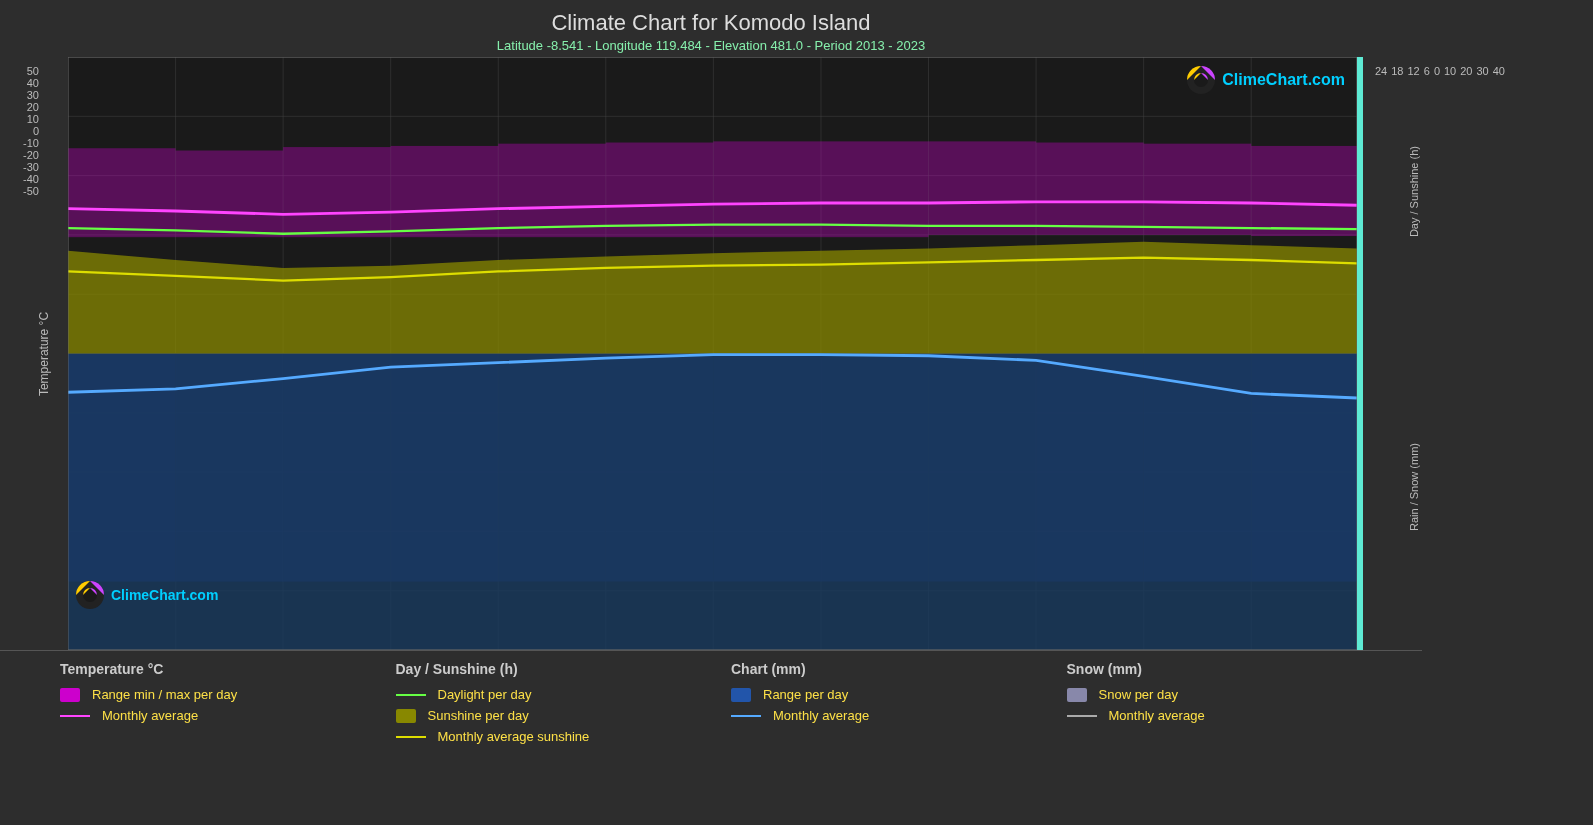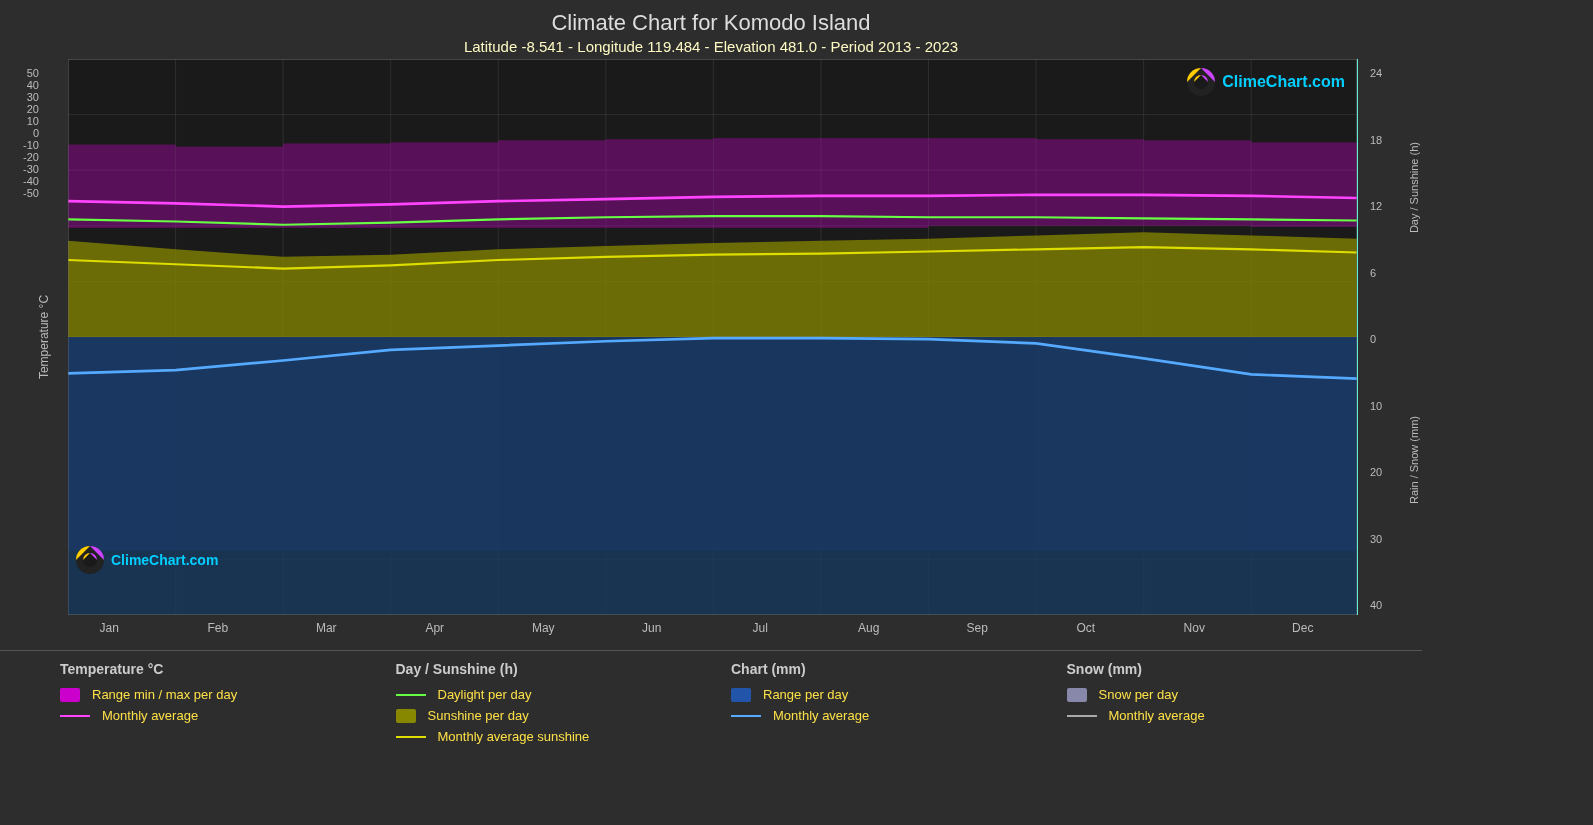--- a/index.html
+++ b/index.html
@@ -22,22 +22,22 @@
     .chart-title-area {
       text-align: center;
       padding: 10px 0 4px;
     }
     .chart-title {
       color: #ddd;
       font-size: 22px;
       font-weight: normal;
     }
     .chart-subtitle {
-      color: #fef9c3;
-      font-size: 15px;
+      color: #86efac;
+      font-size: 13px;
       margin-top: 2px;
     }
     .chart-main {
       display: flex;
       flex: 1;
       position: relative;
     }
     .y-axis-left {
       width: 55px;
       display: flex;
@@ -62,24 +62,24 @@
       padding-right: 4px;
     }
     .y-axis-right {
       width: 65px;
       display: flex;
       flex-direction: column;
     }
     .y-axis-right-top {
       flex: 1;
       display: flex;
-      flex-direction: column;
+      flex-direction: row;
       justify-content: space-between;
       padding: 8px 4px 4px 8px;
-      border-left: 1px solid #5eead4;
+      border-left: 6px solid #5eead4;
       position: relative;
     }
     .y-tick-right {
       color: #bbb;
       font-size: 11px;
       text-align: left;
       padding-left: 4px;
     }
     .chart-area {
       flex: 1;
@@ -342,34 +342,20 @@
         <div class="y-tick-right">10</div>
         <div class="y-tick-right">20</div>
         <div class="y-tick-right">30</div>
         <div class="y-tick-right">40</div>
         <div style="position:absolute;right:2px;top:15%;writing-mode:vertical-rl;transform:rotate(180deg);font-size:11px;color:#bbb;white-space:nowrap;">Day / Sunshine (h)</div>
         <div style="position:absolute;right:2px;bottom:20%;writing-mode:vertical-rl;transform:rotate(180deg);font-size:11px;color:#bbb;white-space:nowrap;">Rain / Snow (mm)</div>
       </div>
     </div>
   </div>
 
-  <div class="x-axis-area" id="x-axis-months">
-  <div class="x-tick">Jan</div>
-      <div class="x-tick">Feb</div>
-      <div class="x-tick">Mar</div>
-      <div class="x-tick">Apr</div>
-      <div class="x-tick">May</div>
-      <div class="x-tick">Jun</div>
-      <div class="x-tick">Jul</div>
-      <div class="x-tick">Aug</div>
-      <div class="x-tick">Sep</div>
-      <div class="x-tick">Oct</div>
-      <div class="x-tick">Nov</div>
-      <div class="x-tick">Dec</div>
-    </div>
 
   <div class="legend-area">
 
     <div class="legend-section">
       <div class="legend-section-title">Temperature °C</div>
       <div class="legend-item">
         <div class="legend-swatch" style="background:#cc00cc;"></div>
         <span>Range min / max per day</span>
       </div>
       <div class="legend-item">

